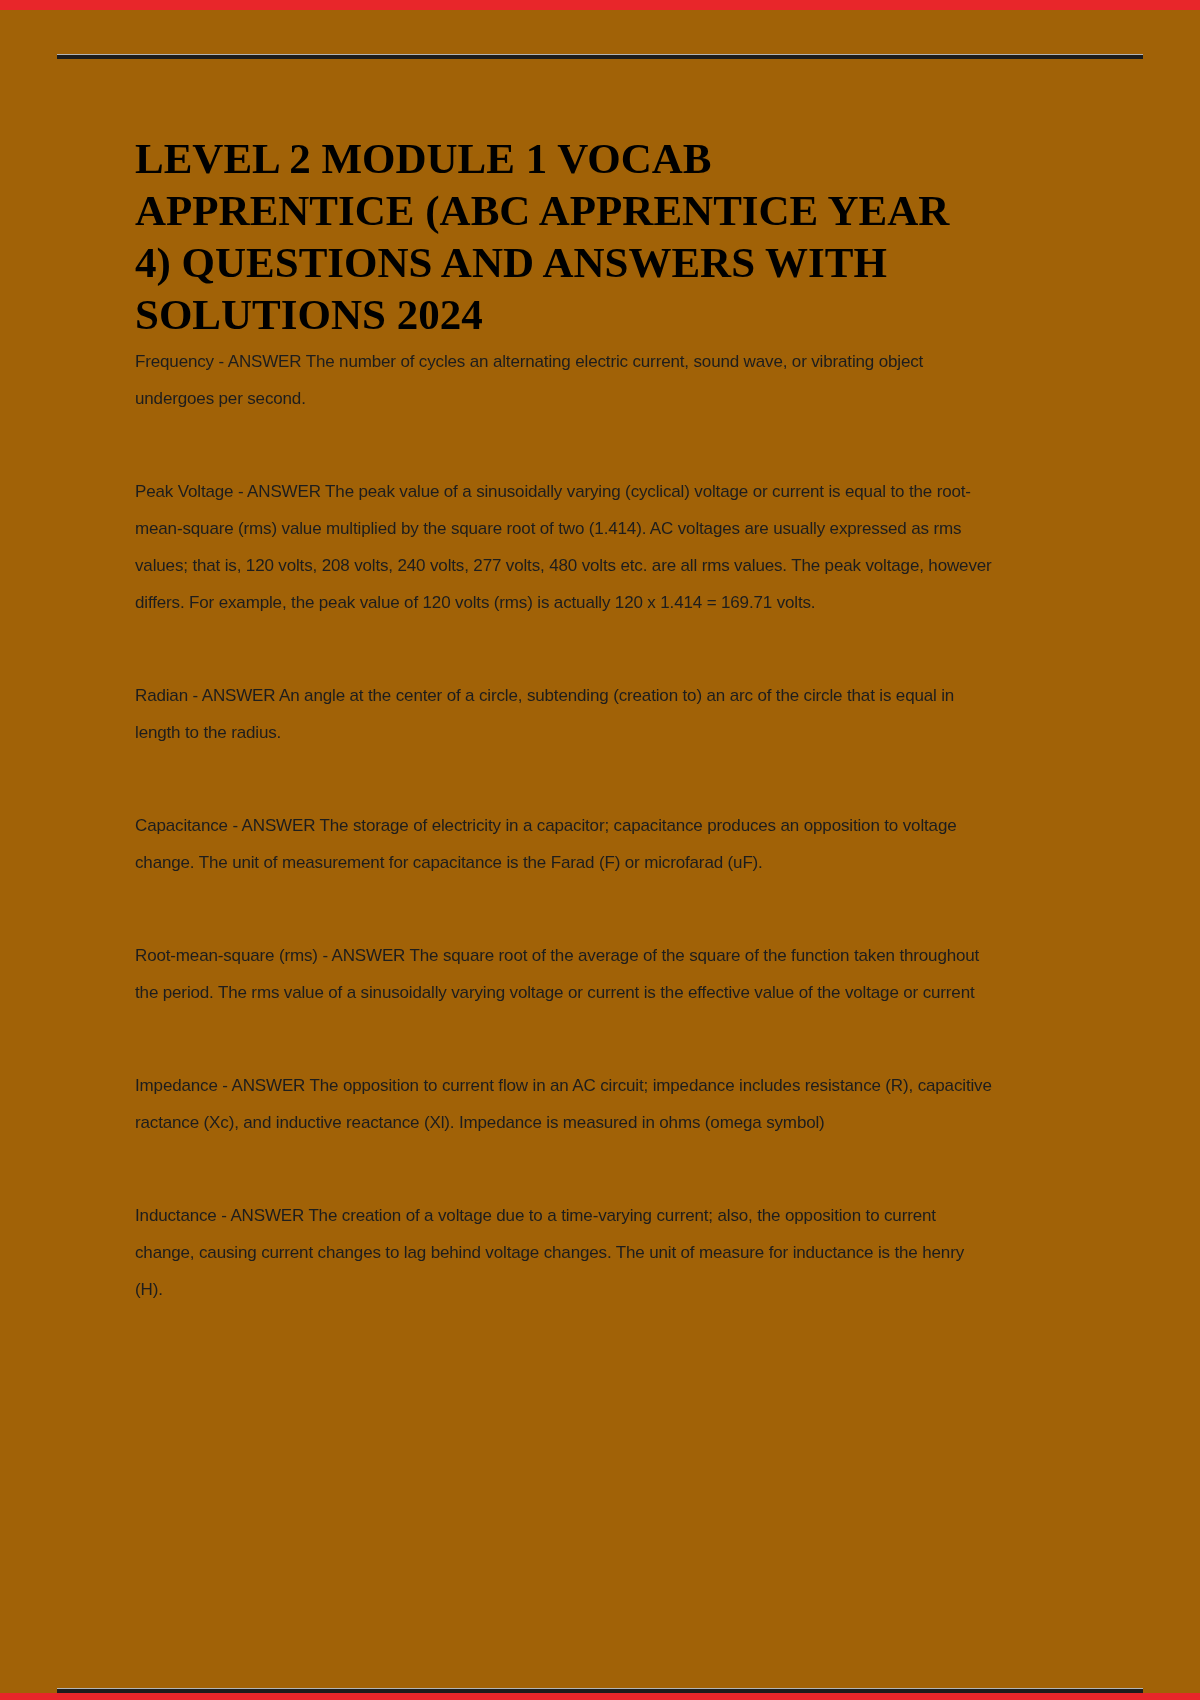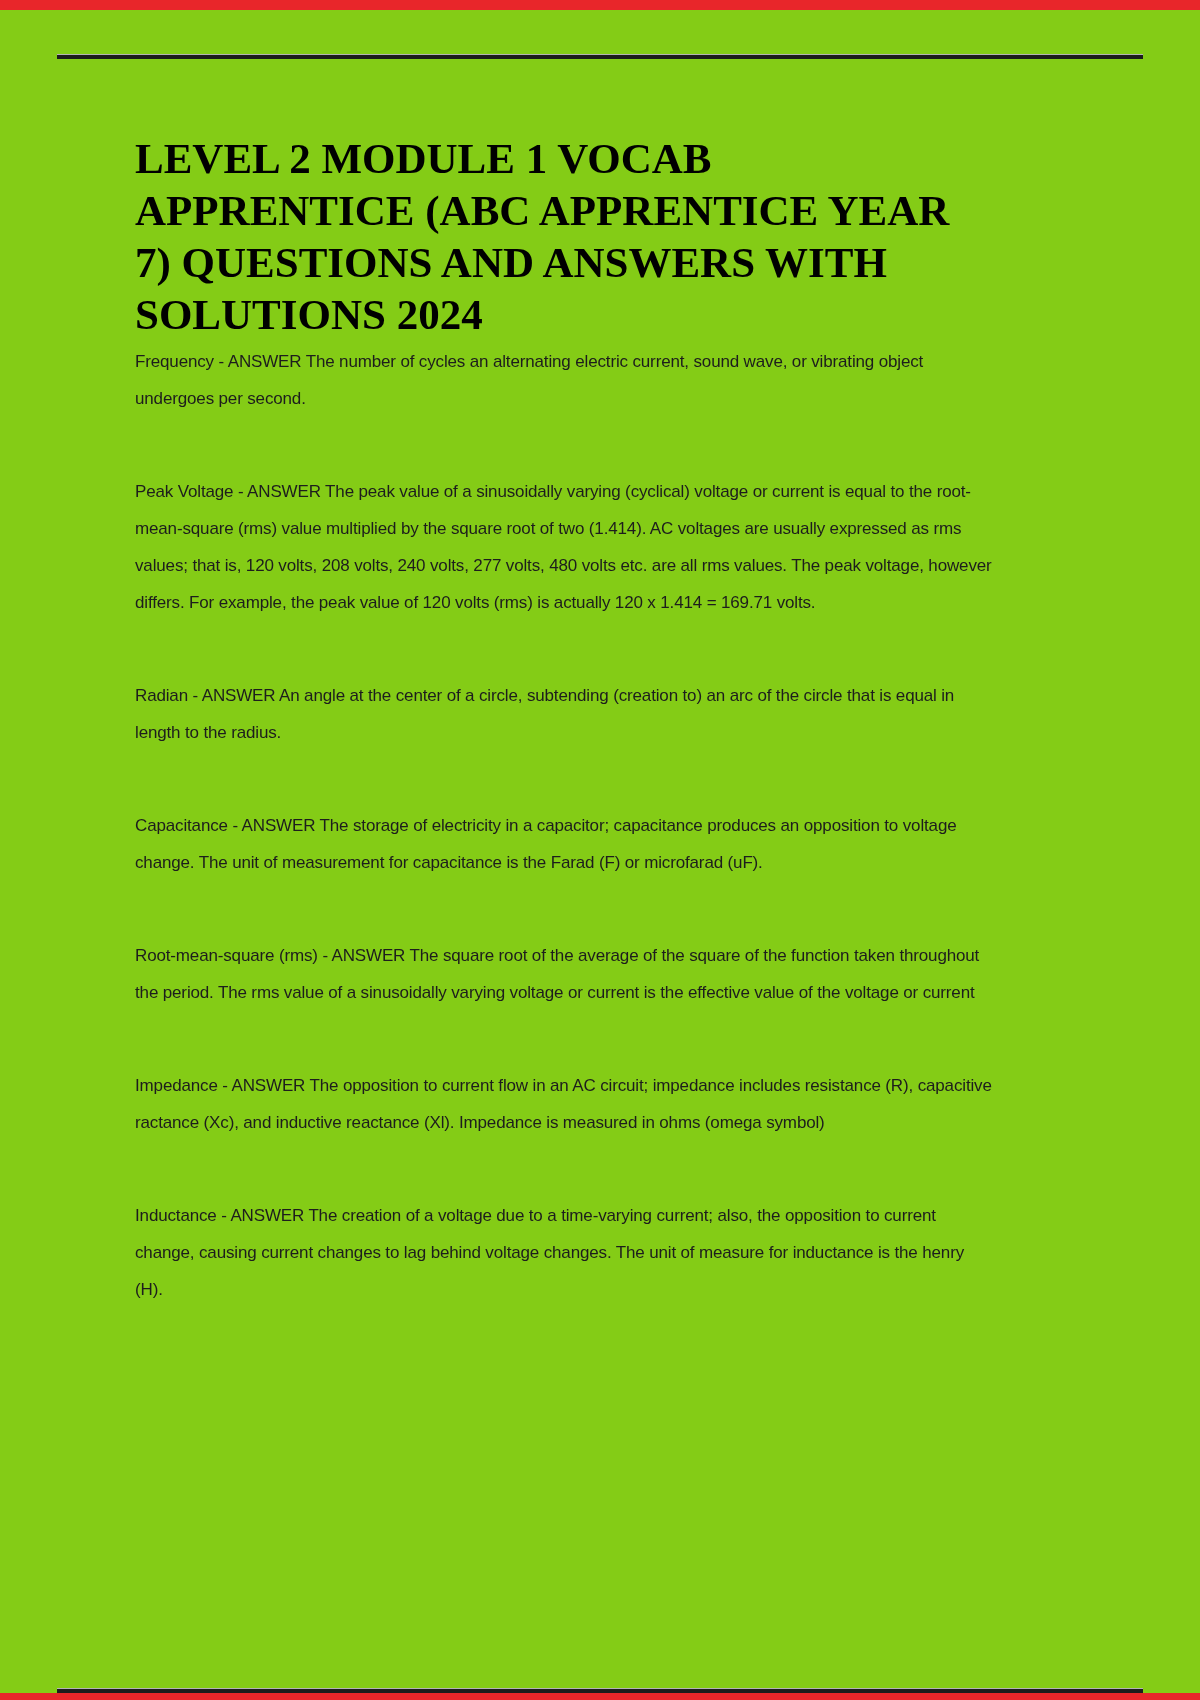--- a/index.html
+++ b/index.html
@@ -1,20 +1,20 @@
 <!DOCTYPE html>
 <html><head>
 <meta charset="utf-8">
 <style>
   html, body { margin: 0; padding: 0; background: #ffffff; }
   .page {
     position: relative;
     width: 1200px;
     height: 1700px;
-    background: #84cc16;
+    background: #a16207;
     font-family: "Liberation Sans", sans-serif;
     overflow: hidden;
   }
   .accent-bar {
     position: absolute;
     left: 0;
     width: 100%;
     background: #e8262a;
   }
   .accent-top { top: 0; height: 10px; }
@@ -60,21 +60,21 @@
 
 <div class="page">
 
   <div class="accent-bar accent-top"></div>
   <div class="rule rule-top"></div>
 
   <main class="content">
     <h1 class="doc-title">
       <div>LEVEL 2 MODULE 1 VOCAB</div>
       <div>APPRENTICE (ABC APPRENTICE YEAR</div>
-      <div>7) QUESTIONS AND ANSWERS WITH</div>
+      <div>4) QUESTIONS AND ANSWERS WITH</div>
       <div>SOLUTIONS 2024</div>
     </h1>
 
     <p class="def">Frequency - ANSWER The number of cycles an alternating electric current, sound wave, or vibrating object undergoes per second.</p>
     <p class="def">Peak Voltage - ANSWER The peak value of a sinusoidally varying (cyclical) voltage or current is equal to the root-mean-square (rms) value multiplied by the square root of two (1.414). AC voltages are usually expressed as rms values; that is, 120 volts, 208 volts, 240 volts, 277 volts, 480 volts etc. are all rms values. The peak voltage, however differs. For example, the peak value of 120 volts (rms) is actually 120 x 1.414 = 169.71 volts.</p>
     <p class="def">Radian - ANSWER An angle at the center of a circle, subtending (creation to) an arc of the circle that is equal in length to the radius.</p>
     <p class="def">Capacitance - ANSWER The storage of electricity in a capacitor; capacitance produces an opposition to voltage change. The unit of measurement for capacitance is the Farad (F) or microfarad (uF).</p>
     <p class="def">Root-mean-square (rms) - ANSWER The square root of the average of the square of the function taken throughout the period. The rms value of a sinusoidally varying voltage or current is the effective value of the voltage or current</p>
     <p class="def">Impedance - ANSWER The opposition to current flow in an AC circuit; impedance includes resistance (R), capacitive ractance (Xc), and inductive reactance (Xl). Impedance is measured in ohms (omega symbol)</p>
     <p class="def">Inductance - ANSWER The creation of a voltage due to a time-varying current; also, the opposition to current change, causing current changes to lag behind voltage changes. The unit of measure for inductance is the henry (H).</p>

